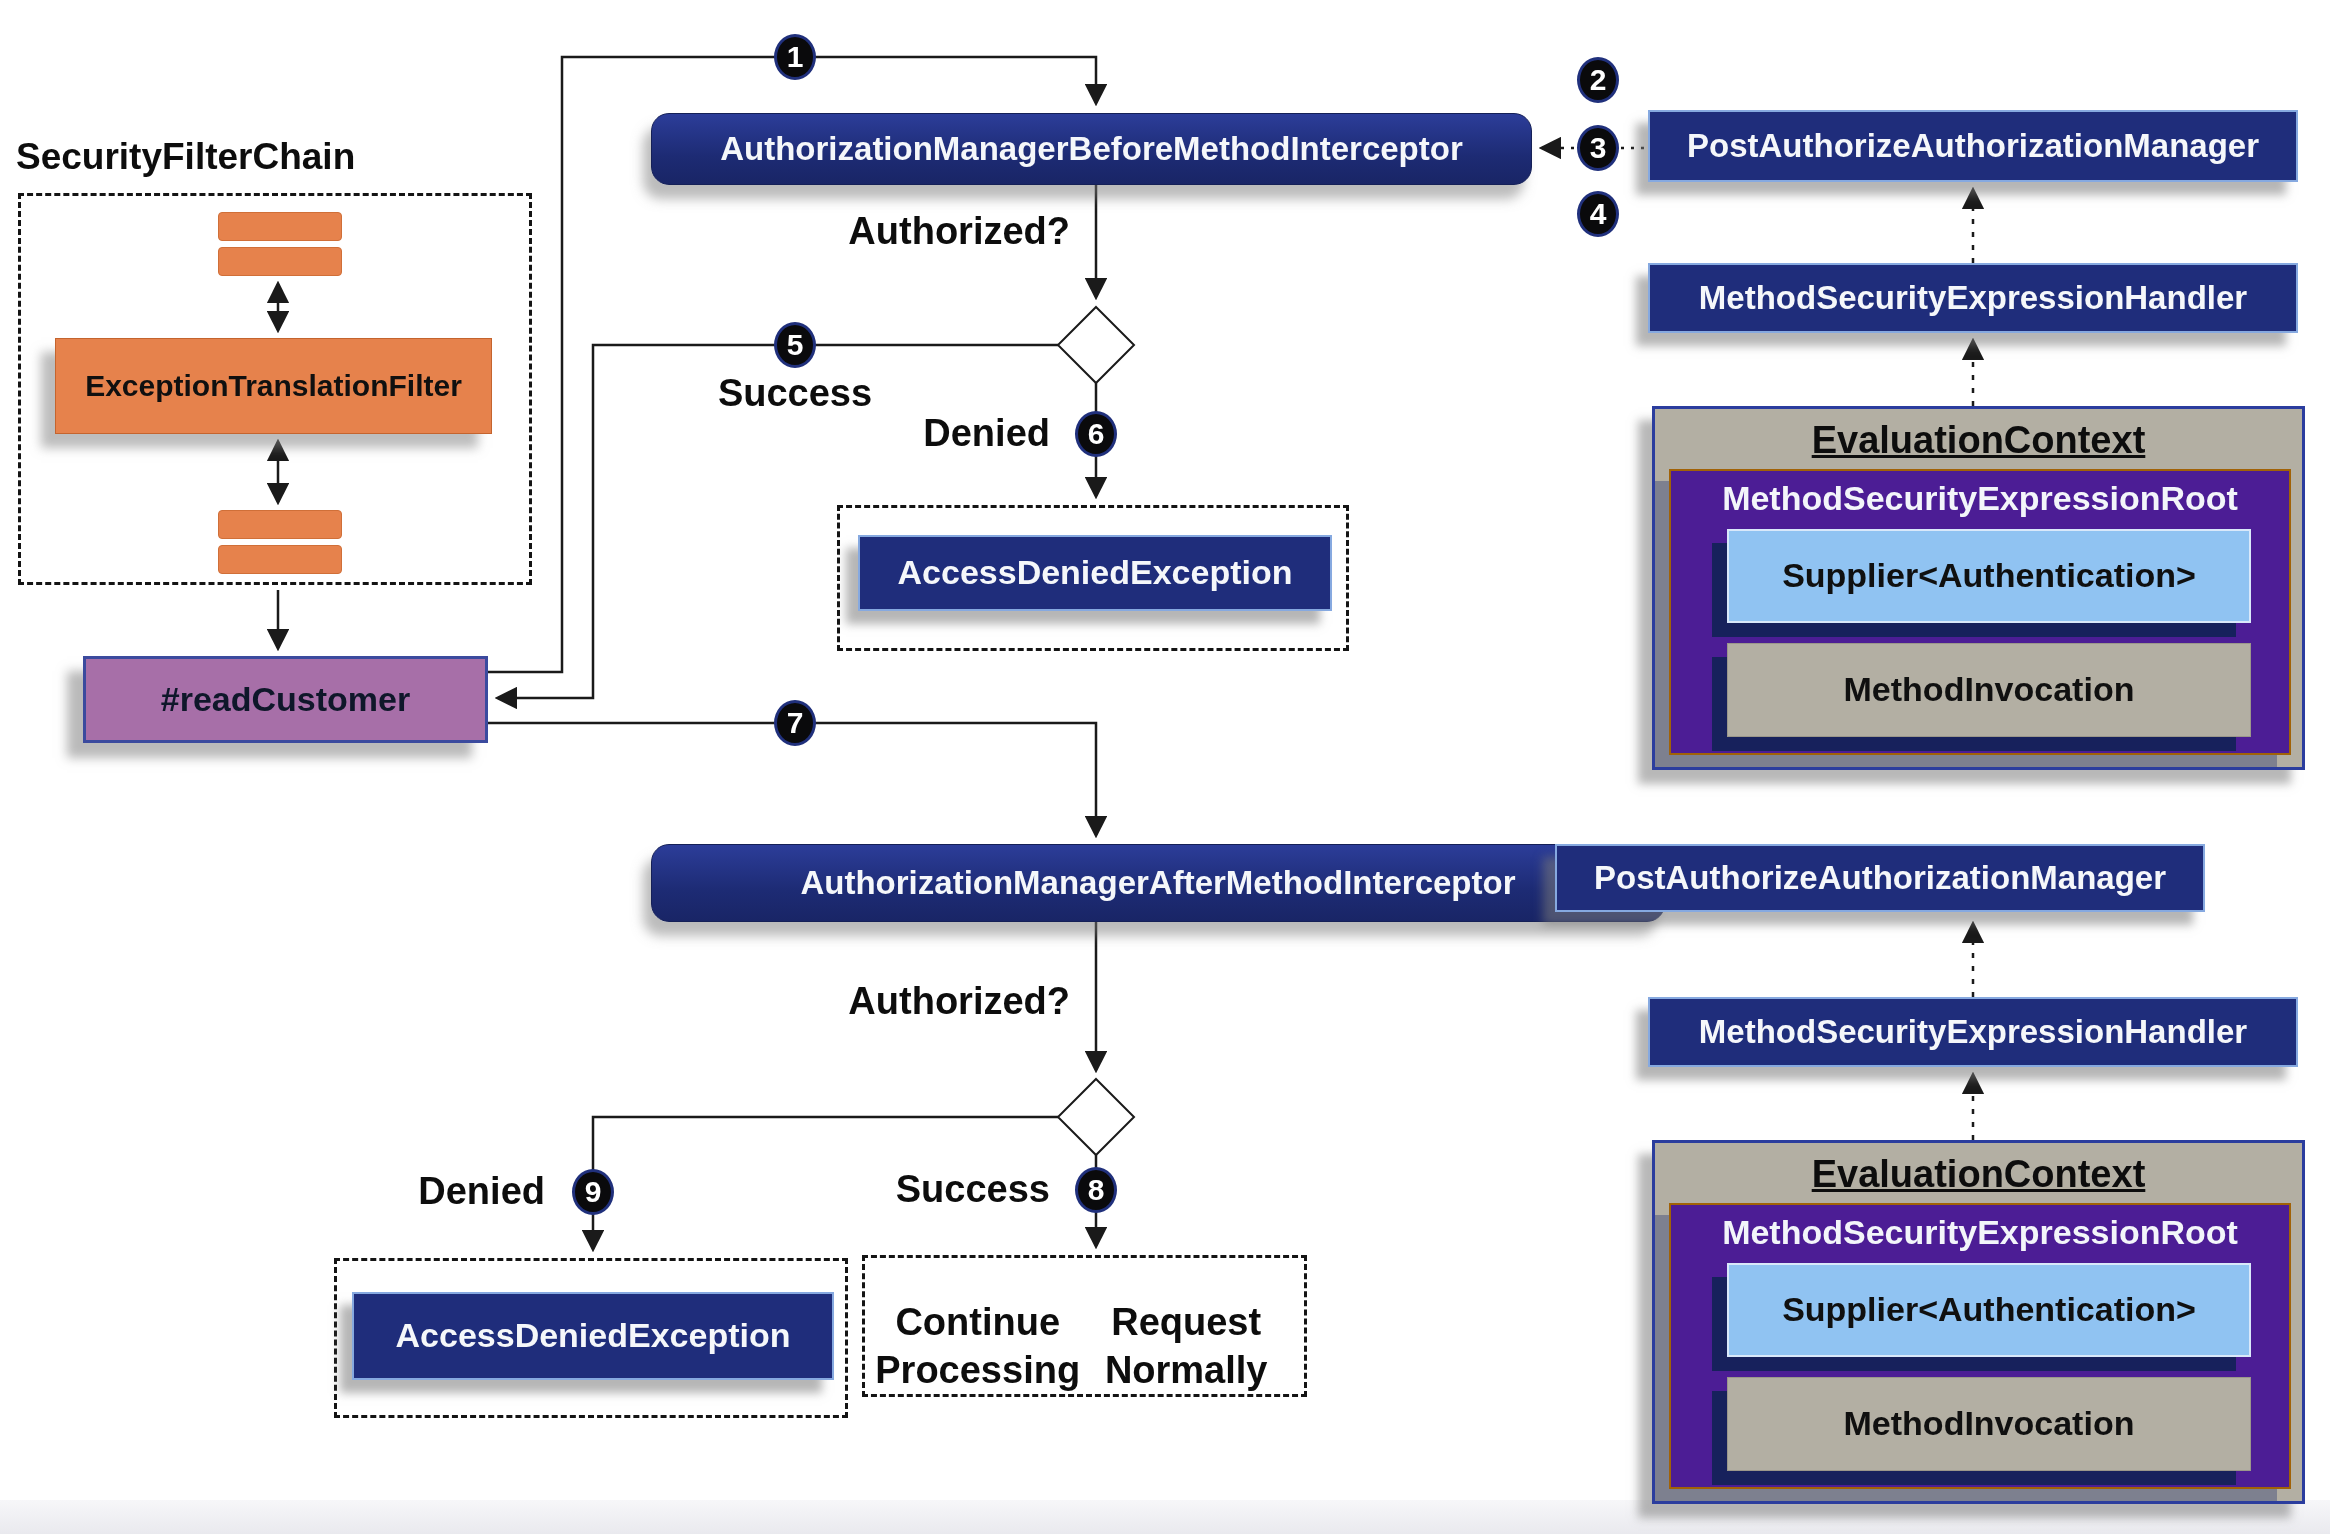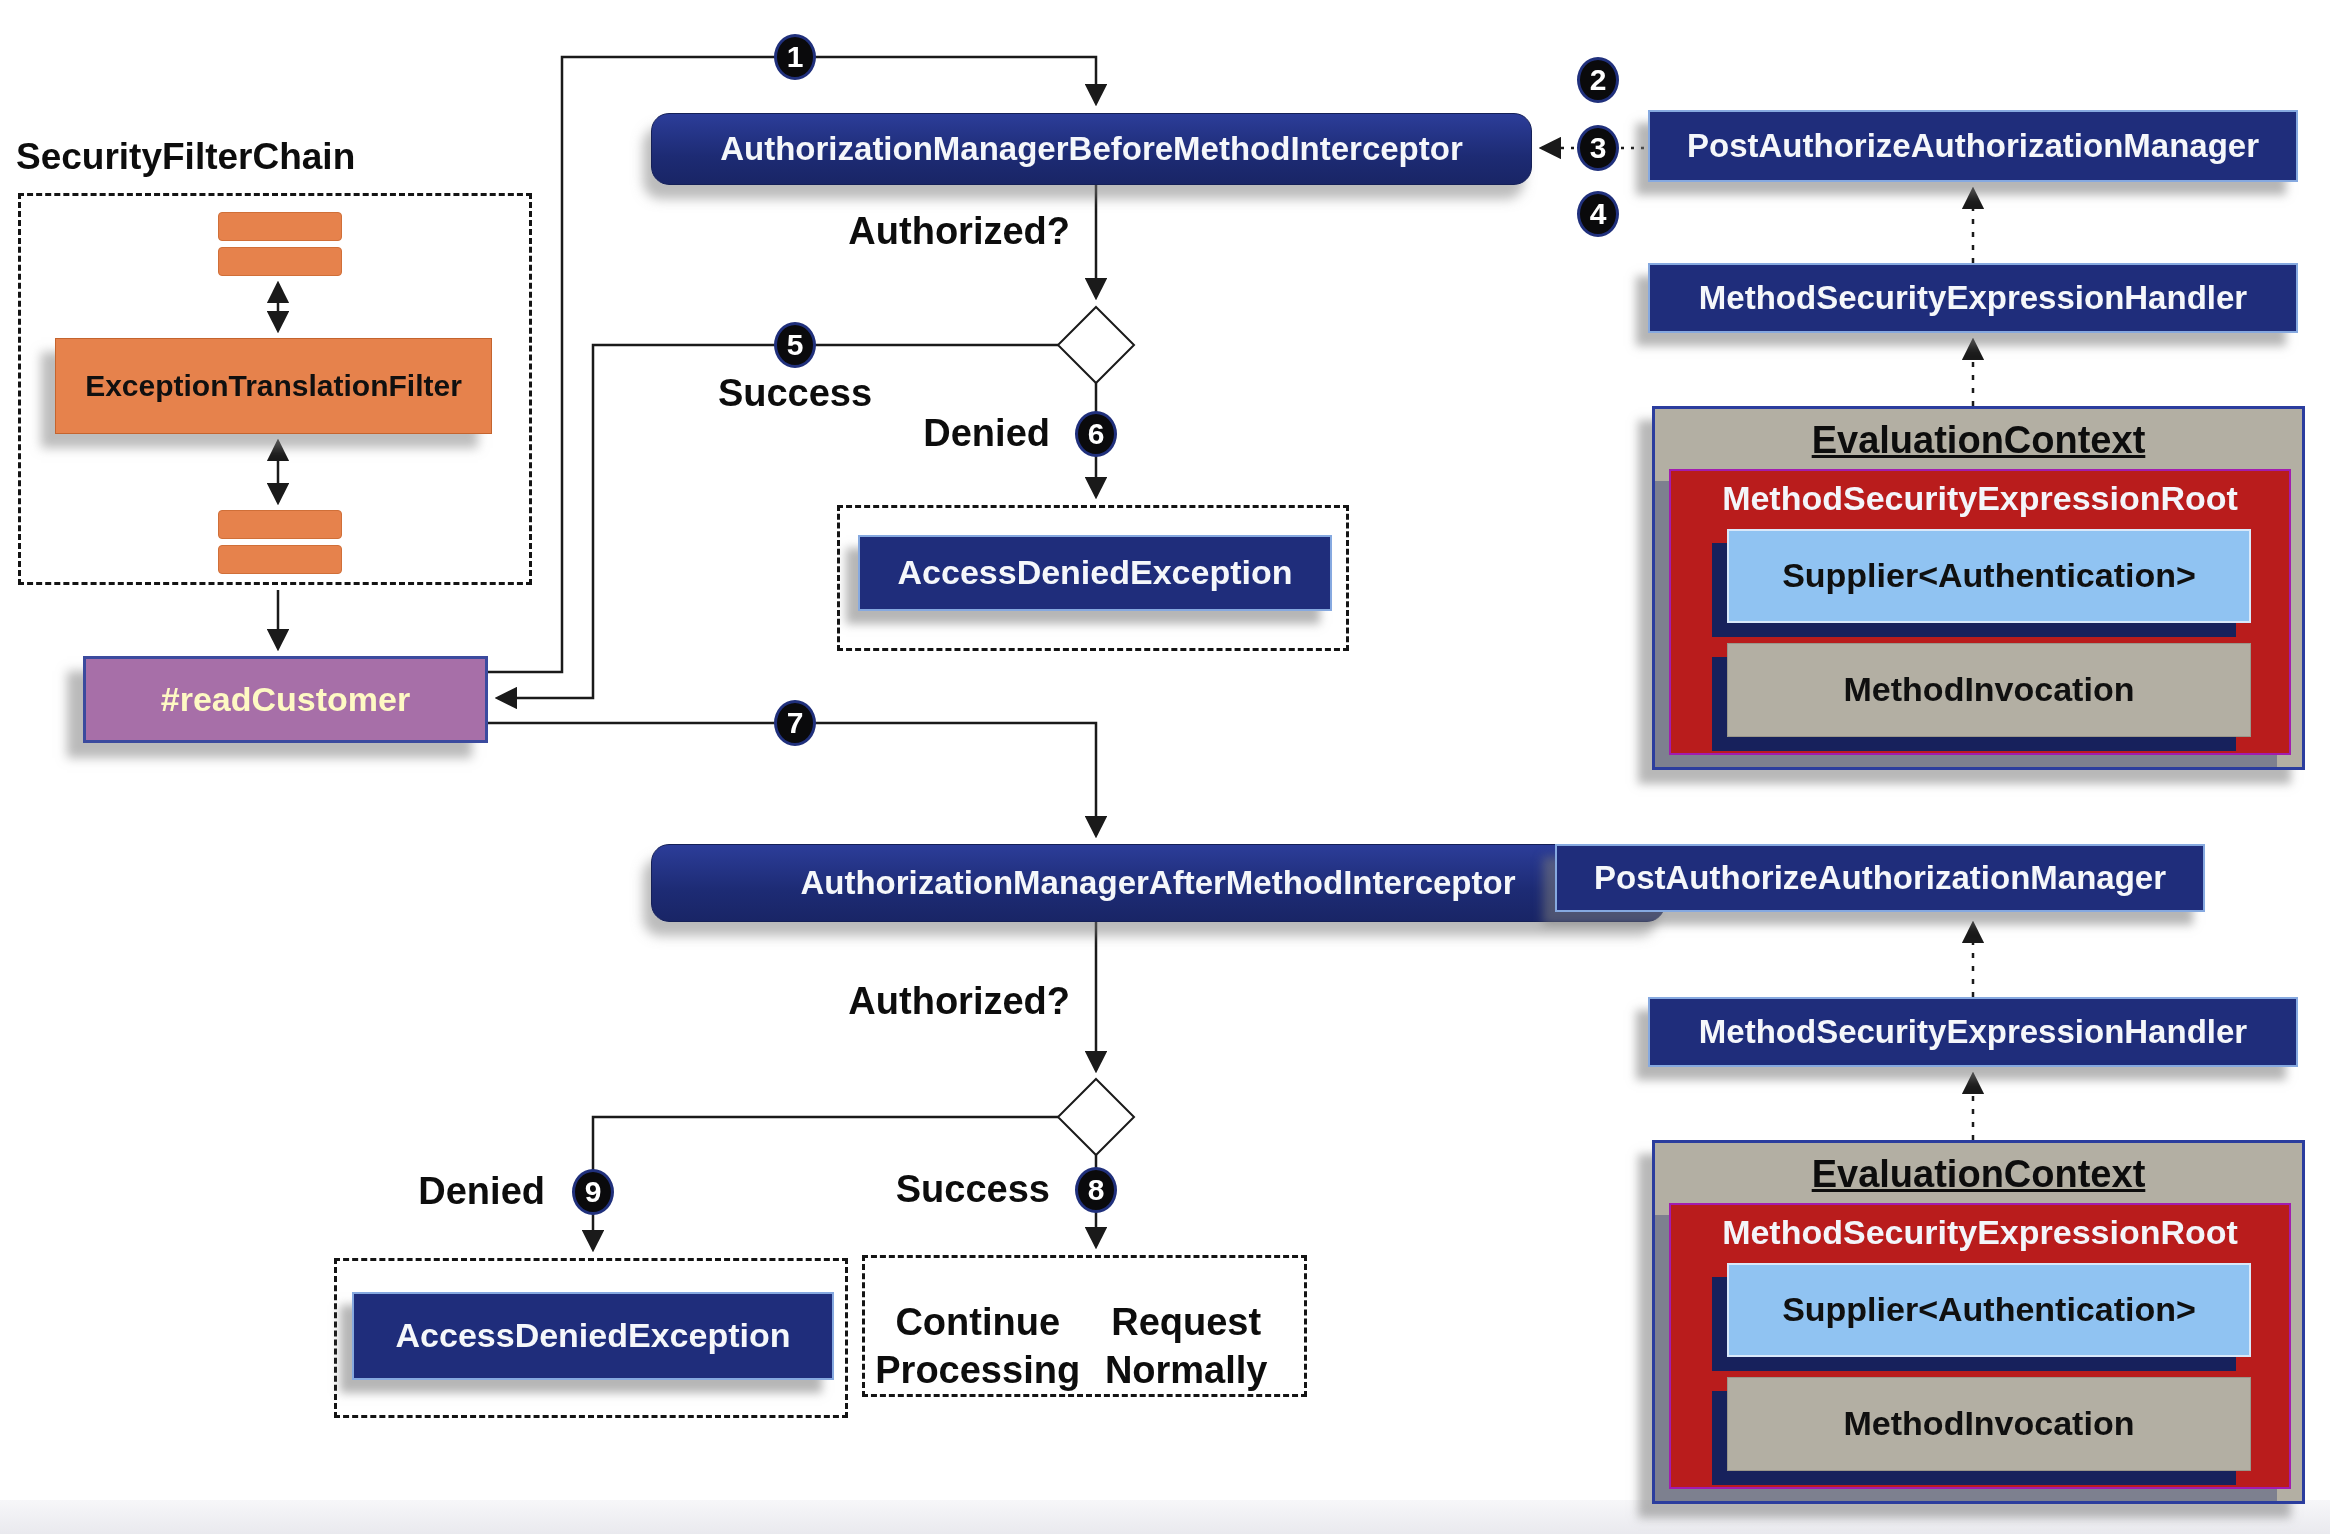--- a/index.html
+++ b/index.html
@@ -9,29 +9,29 @@
   .node{position:absolute;display:flex;align-items:center;justify-content:center;
         font-weight:bold;box-sizing:border-box;text-align:center;z-index:2;line-height:1.15;}
   .navy{background:#1f2d7b;color:#f5f7fa;border:2px solid #86a9e0;
         box-shadow:-12px 13px 9px rgba(122,122,122,.55);font-size:33px;}
   .navyround{background:linear-gradient(180deg,#2c3d99,#1d2b74 60%,#192566);
         color:#f5f7fa;border:1px solid #152057;border-radius:18px;
         box-shadow:-8px 14px 12px rgba(122,122,122,.5);font-size:33px;}
   .orange{background:#e6824c;color:#101010;box-shadow:-14px 14px 10px rgba(135,135,135,.55);
         border:1px solid #c4642e;font-size:30px;}
   .bar{position:absolute;background:#e6824c;border:1px solid #d06f38;border-radius:4px;z-index:2;}
-  .purple{background:#a76fa8;color:#fef9c3;border:3px solid #3b4a9e;
+  .purple{background:#a76fa8;color:#0f172a;border:3px solid #3b4a9e;
         box-shadow:-16px 15px 10px rgba(130,130,130,.55);font-size:34px;}
   .dashedbox{position:absolute;border:3px dashed #141414;box-sizing:border-box;z-index:2;background:transparent;}
   .badge{position:absolute;width:42px;height:46px;border-radius:50%;background:#0a0a0c;
         border:3px solid #20307c;color:#ffffff;font-weight:bold;font-size:30px;
         display:flex;align-items:center;justify-content:center;z-index:5;box-sizing:border-box;}
   .lbl{position:absolute;font-weight:bold;color:#0d0d0d;font-size:38px;z-index:3;}
   .ec{background:#b3afa3;border:3px solid #2b3d9e;box-shadow:-14px 14px 9px rgba(125,125,125,.55);}
-  .ecroot{background:#b91c1c;border:2px solid #a21caf;box-shadow:-14px 12px 0 rgba(60,70,120,.45);}
+  .ecroot{background:#4c1d95;border:2px solid #a16207;box-shadow:-14px 12px 0 rgba(60,70,120,.45);}
   .ectitle{color:#0d0d0d;font-size:38px;text-decoration:underline;}
   .ecroottitle{color:#f3f5fa;font-size:34px;}
   .supplier{background:#90c3f2;color:#101010;border:2px solid #d9e8fa;
         box-shadow:-15px 14px 0 #17215c;font-size:34px;}
   .minv{background:#b3afa3;color:#101010;border:1px solid #9b978b;
         box-shadow:-15px 14px 0 #17215c;font-size:34px;}
   .ade{font-size:34px;}
   .strip{position:absolute;left:0;width:2330px;z-index:0;
         background:linear-gradient(180deg,#f7f7f9,#e9e9ee);}
   .continue{align-items:flex-end;padding-right:22px;

